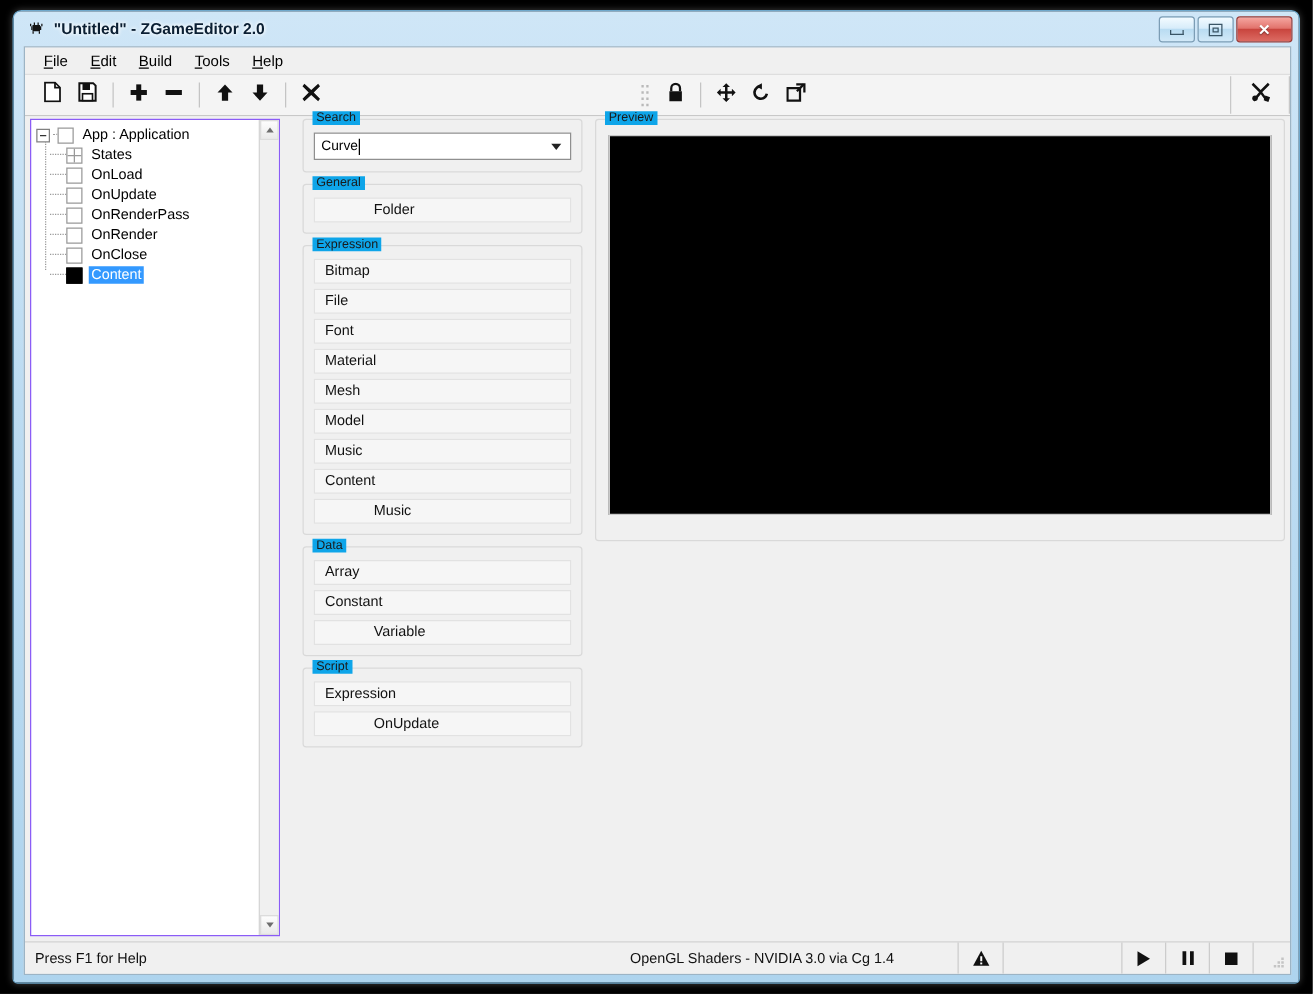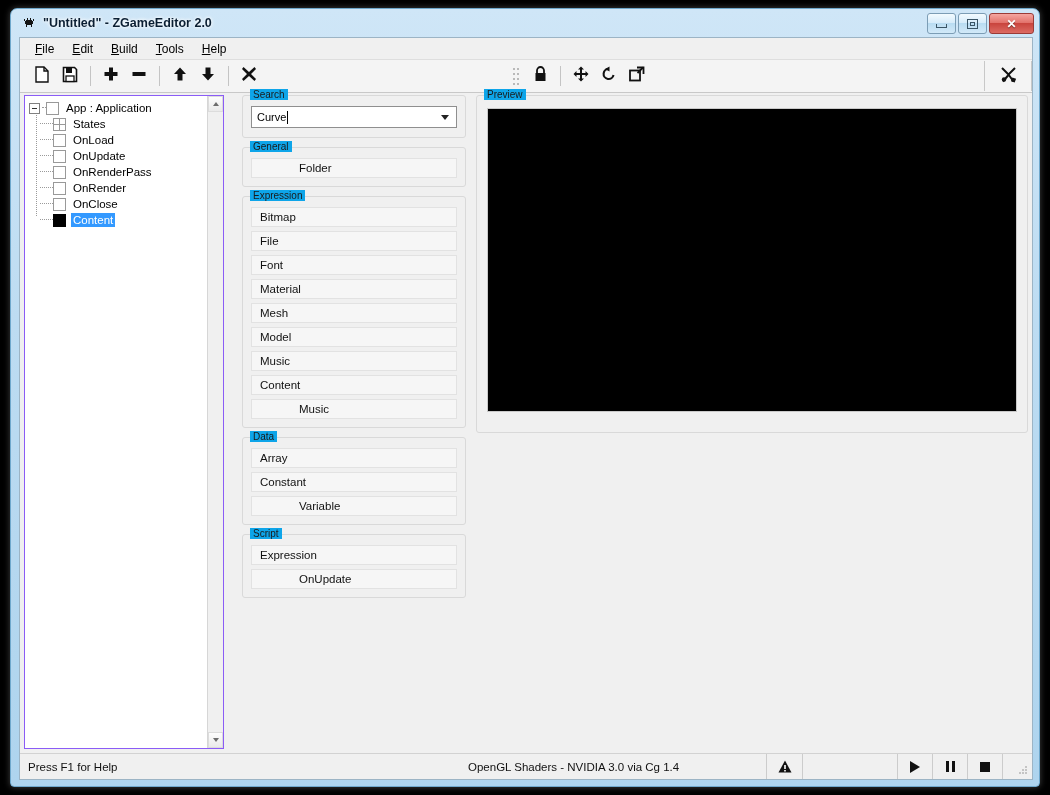--- a/index.html
+++ b/index.html
@@ -276,21 +276,21 @@
     display: flex; align-items: stretch;
     font-size: 11.5px; color: #111;
   }
   .status-cell {
     display: flex; align-items: center;
     border-right: 1px solid #cccccc;
     padding: 0 8px;
     box-sizing: border-box;
   }
   #status-help { flex: 0 0 440px; border-right: none; }
-  #status-gl { flex: 1 1 auto; justify-content: flex-start; }
+  #status-gl { flex: 1 1 auto; justify-content: flex-start; margin-left: 36px; }
   #status-warn { flex: 0 0 36px; justify-content: center; border-right: 1px solid #cccccc; }
   #status-blank { flex: 0 0 95px; }
   .play-cell {
     flex: 0 0 34px;
     display: flex; align-items: center; justify-content: center;
     border-right: 1px solid #cccccc;
     cursor: default;
   }
   #status-grip { flex: 0 0 26px; display:flex; align-items:flex-end; justify-content:flex-end; padding: 0 3px 3px 0; }
 

